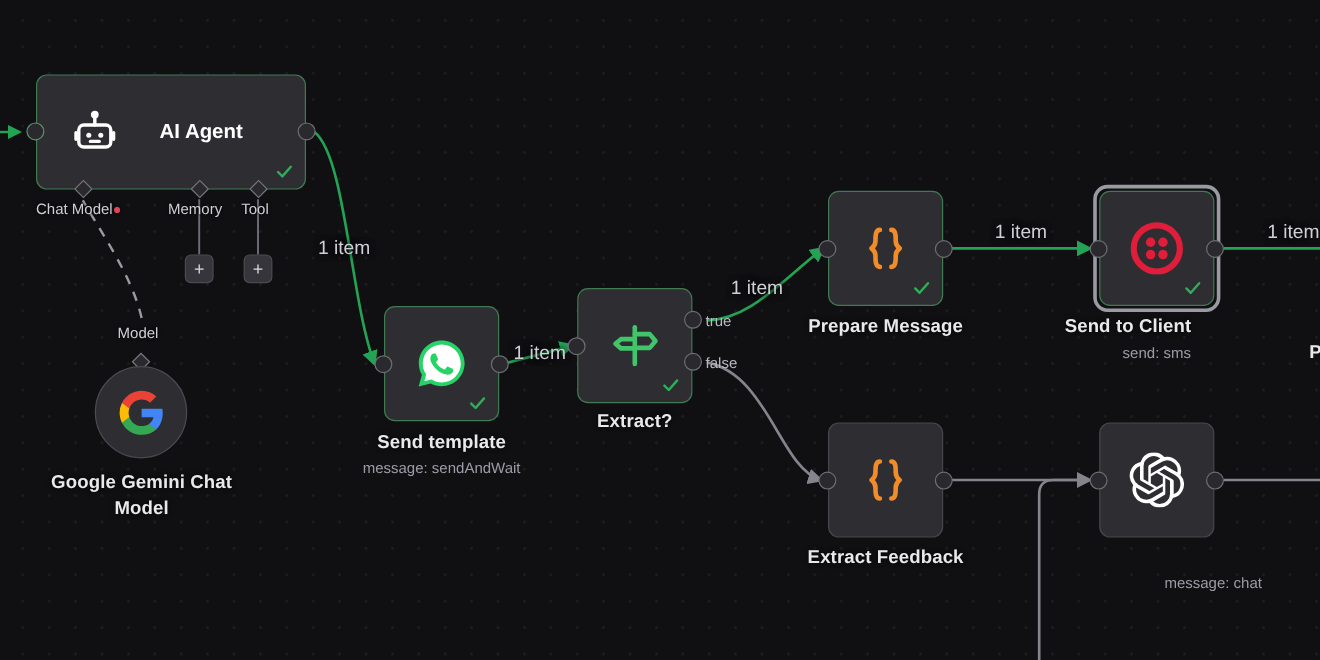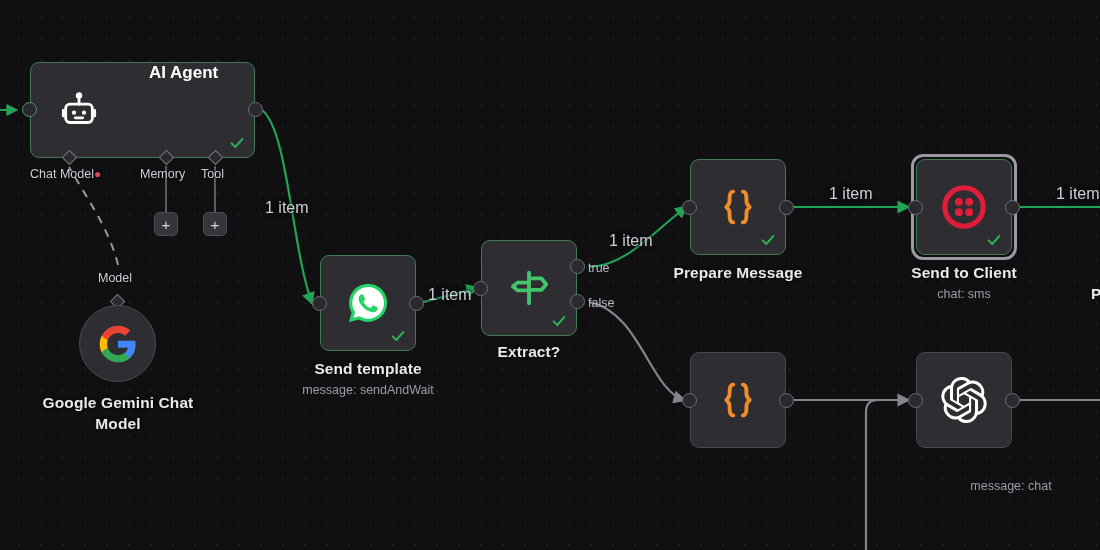--- a/index.html
+++ b/index.html
@@ -27,22 +27,22 @@
     pointer-events: none;
   }
 
   
   .node {
     position: absolute;
     box-sizing: border-box;
     border-radius: 9px;
     background: #2e2e32;
     display: flex;
+    align-items: center;
     justify-content: center;
-    gap: 16px;
   }
   .node.executed { border: 1.4px solid #3f7a52; }
   .node.idle     { border: 1.4px solid #46464c; }
 
   .node .check {
     position: absolute;
     right: 9px;
     bottom: 6px;
     width: 16px;
     height: 16px;
@@ -318,34 +318,35 @@
         <circle cx="18.4" cy="29.6" r="4.3" fill="#e01e3c"></circle>
         <circle cx="29.6" cy="29.6" r="4.3" fill="#e01e3c"></circle>
       </svg>
     </span>
     <svg class="check" viewBox="0 0 24 24" fill="none" stroke="#2fae5a" stroke-width="3" stroke-linecap="round" stroke-linejoin="round">
       <path d="M4 12.5 L9.5 18 L20 6"></path>
     </svg>
   </div>
   <div class="port" style="left:908px; top:200px;"></div>
   <div class="port" style="left:1005px; top:200px;"></div>
-  <div class="node-label" style="left:886px; top:264px; width:156px;">Send to Client</div>
-  <div class="node-sublabel" style="left:886px; top:287px; width:156px;">chat: sms</div>
+  <div class="node-label" style="left:862px; top:264px; width:156px;">Send to Client</div>
+  <div class="node-sublabel" style="left:886px; top:287px; width:156px;">send: sms</div>
   <div class="edge-label" style="left:1056px; top:185px;">1 item</div>
 
   <div class="node idle" style="left:690px; top:352px; width:96px; height:96px;">
     <span class="icon-wrap">
       <svg width="44" height="44" viewBox="0 0 24 24" fill="none" stroke="#f28c28" stroke-width="2.1" stroke-linecap="round" stroke-linejoin="round">
         <path d="M9.4 3.6 C7.2 3.6 7.4 7 7.4 8.6 C7.4 10.6 5.6 12 5.6 12 C5.6 12 7.4 13.4 7.4 15.4 C7.4 17 7.2 20.4 9.4 20.4"></path>
         <path d="M14.6 3.6 C16.8 3.6 16.6 7 16.6 8.6 C16.6 10.6 18.4 12 18.4 12 C18.4 12 16.6 13.4 16.6 15.4 C16.6 17 16.8 20.4 14.6 20.4"></path>
       </svg>
     </span>
   </div>
   <div class="port" style="left:682px; top:393px;"></div>
   <div class="port" style="left:779px; top:393px;"></div>
+  <div class="node-label" style="left:660px; top:456px; width:156px;">Extract Feedback</div>
 
   <div class="node idle" style="left:916px; top:352px; width:96px; height:96px;">
     <span class="icon-wrap">
       <svg width="46" height="46" viewBox="0 0 24 24" fill="#ffffff">
         <path d="M22.28 9.82a5.98 5.98 0 0 0-.52-4.91 6.05 6.05 0 0 0-6.51-2.9A6 6 0 0 0 4.98 4.18a5.98 5.98 0 0 0-3.997 2.9 6.05 6.05 0 0 0 .743 7.097 5.98 5.98 0 0 0 .51 4.911 6.05 6.05 0 0 0 6.515 2.9A5.98 5.98 0 0 0 13.26 24a6.06 6.06 0 0 0 5.772-4.206 5.99 5.99 0 0 0 3.997-2.9 6.06 6.06 0 0 0-.747-7.073zM13.26 22.43a4.48 4.48 0 0 1-2.876-1.04l.141-.081 4.779-2.758a.795.795 0 0 0 .392-.681v-6.737l2.02 1.168a.071.071 0 0 1 .038.052v5.583a4.504 4.504 0 0 1-4.494 4.494zM3.6 18.304a4.47 4.47 0 0 1-.535-3.014l.142.085 4.783 2.759a.771.771 0 0 0 .78 0l5.843-3.369v2.332a.08.08 0 0 1-.033.062L9.74 19.95a4.5 4.5 0 0 1-6.14-1.646zM2.34 7.896a4.485 4.485 0 0 1 2.366-1.973V11.6a.766.766 0 0 0 .388.676l5.815 3.355-2.02 1.168a.076.076 0 0 1-.071 0l-4.83-2.786A4.504 4.504 0 0 1 2.34 7.872zm16.597 3.855l-5.833-3.387 2.02-1.168a.076.076 0 0 1 .071 0l4.83 2.791a4.494 4.494 0 0 1-.676 8.105v-5.678a.79.79 0 0 0-.412-.663zm2.01-3.023l-.142-.085-4.774-2.782a.776.776 0 0 0-.785 0L9.409 9.23V6.897a.066.066 0 0 1 .028-.061l4.83-2.787a4.5 4.5 0 0 1 6.68 4.66zM8.308 12.863l-2.02-1.164a.08.08 0 0 1-.038-.057V6.075a4.5 4.5 0 0 1 7.375-3.453l-.142.08L8.704 5.46a.795.795 0 0 0-.393.681zm1.097-2.365l2.602-1.5 2.607 1.5v2.999l-2.597 1.5-2.607-1.5z"></path>
       </svg>
     </span>
   </div>
   <div class="port" style="left:908px; top:393px;"></div>
   <div class="port" style="left:1005px; top:393px;"></div>

